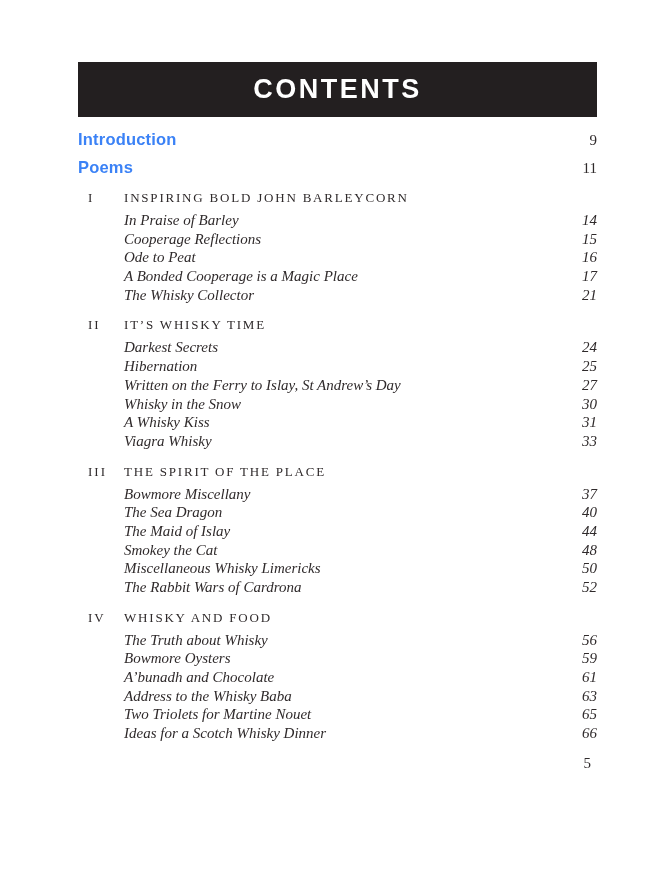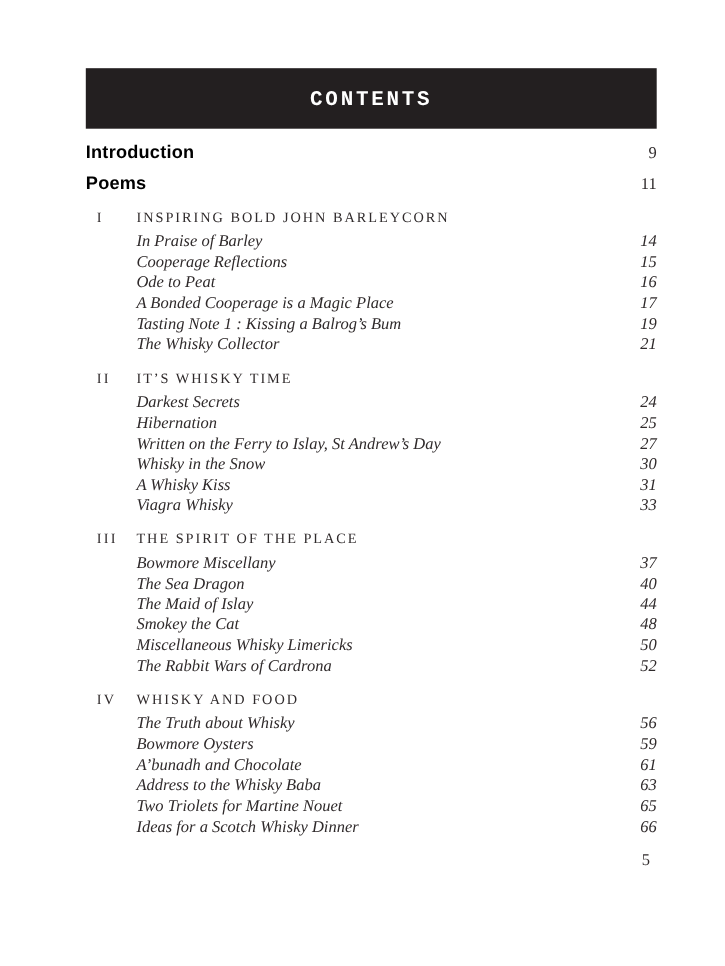--- a/index.html
+++ b/index.html
@@ -23,38 +23,38 @@
   
   .bar {
     height: 55px;
     background: #231f20;
     display: flex;
     align-items: center;
     justify-content: center;
   }
   .bar-title {
     color: #ffffff;
-    font-family: Liberation Mono, monospace;
+    font-family: Liberation Sans, sans-serif;
     font-weight: 700;
-    font-size: 19px;
+    font-size: 27px;
     letter-spacing: 2.5px;
   }
   
   .front { margin-top: 13px; }
   .front-row {
     display: flex;
     justify-content: space-between;
     align-items: baseline;
     height: 28px;
   }
   .front-label {
     font-family: "Liberation Sans", sans-serif;
     font-weight: 700;
     font-size: 16.5px;
-    color: #000000;
+    color: #3b82f6;
     letter-spacing: 0.2px;
   }
   
   .section { margin-top: 12px; }
   .section.first { margin-top: 4px; }
   .sec-head {
     display: flex;
     align-items: baseline;
     height: 15px;
     margin-bottom: 7px;
@@ -136,24 +136,20 @@
       </div>
       <div class="item-row">
         <span class="item-title">Ode to Peat</span>
         <span class="page-num">16</span>
       </div>
       <div class="item-row">
         <span class="item-title">A Bonded Cooperage is a Magic Place</span>
         <span class="page-num">17</span>
       </div>
       <div class="item-row">
-        <span class="item-title">Tasting Note 1 : Kissing a Balrog’s Bum</span>
-        <span class="page-num">19</span>
-      </div>
-      <div class="item-row">
         <span class="item-title">The Whisky Collector</span>
         <span class="page-num">21</span>
       </div>
     </div>
   </div>
 
   <div class="section">
     <div class="sec-head">
       <span class="numeral">II</span>
       <span class="sec-title">IT’S WHISKY TIME</span>

